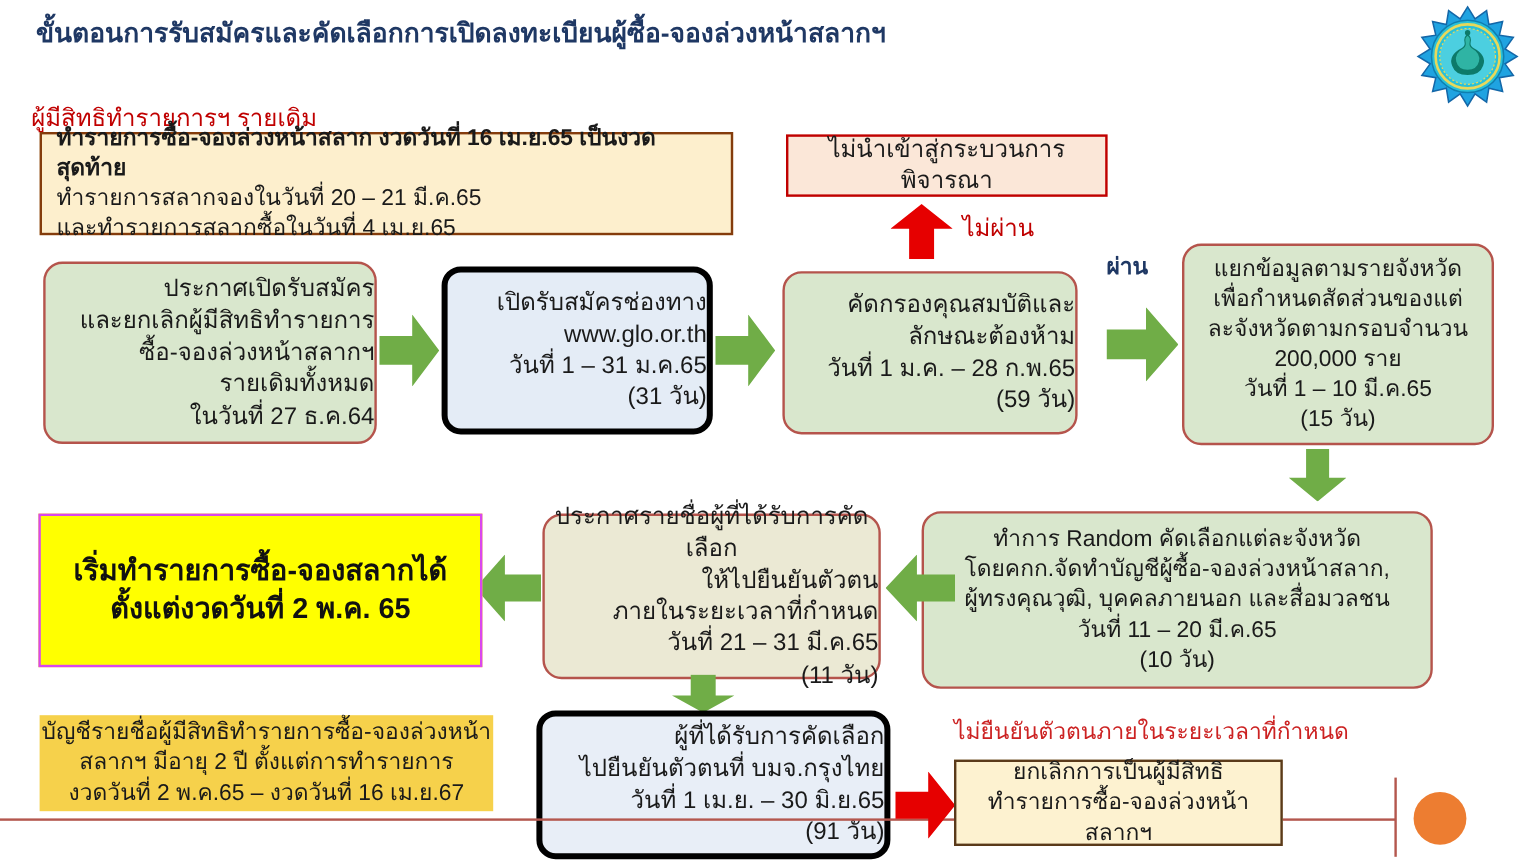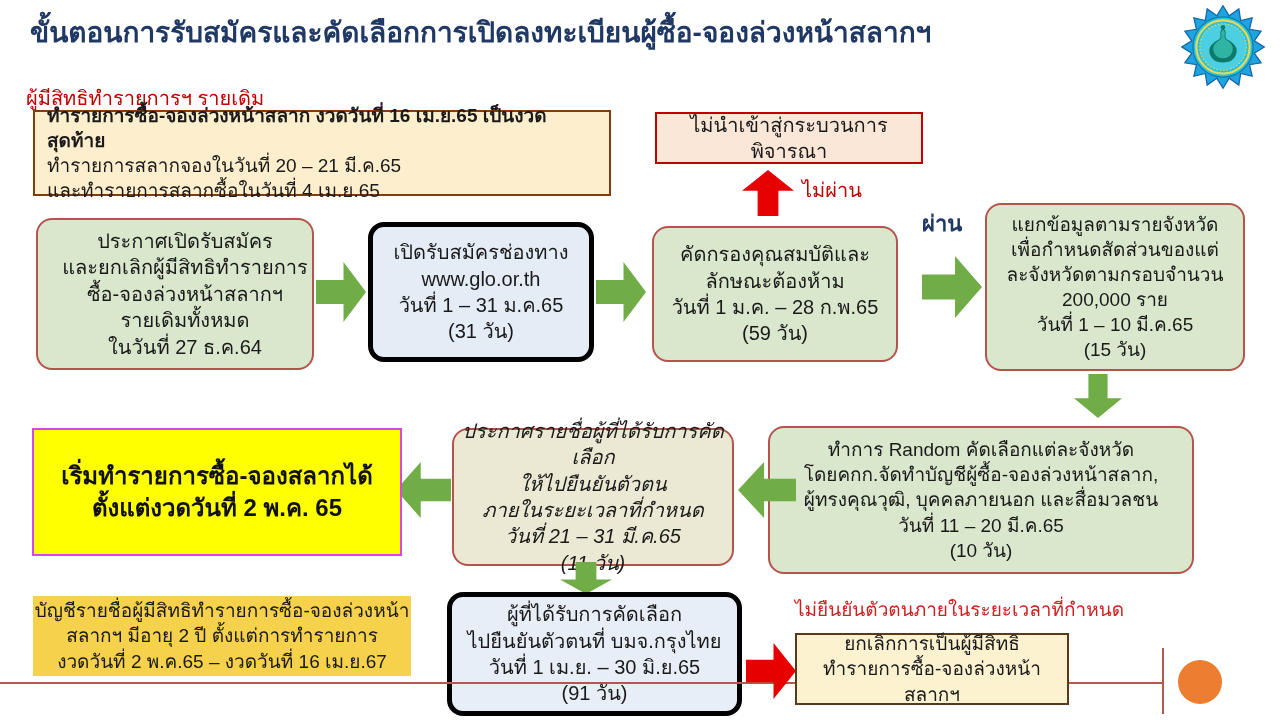--- a/index.html
+++ b/index.html
@@ -5,31 +5,31 @@
   html,body{margin:0;padding:0;background:#ffffff;}
   #canvas{position:relative;width:1280px;height:720px;background:#ffffff;overflow:hidden;
           font-family:"Liberation Sans",sans-serif;color:#1a1a1a;}
   .abs{position:absolute;}
   .box{box-sizing:border-box;display:flex;flex-direction:column;justify-content:center;
        align-items:center;text-align:center;}
   .ln{display:block;}
   .rounded{border-radius:16px;}
   .green-box{background:#d9e7cd;border:2px solid #b5544c;}
   .blue-box{background:#e4ecf6;border:5px solid #000000;}
-  .cream-box{background:#ebe9d4;border:2px solid #b5544c;font-style:italic;}
+  .cream-box{background:#ebe9d4;border:2px solid #b5544c;}
   .tan-box{background:#fdefcd;border:2px solid #843c0c;}
   .pink-box{background:#fbe7d8;border:2px solid #c00000;}
   .yellow-box{background:#ffff00;border:2px solid #d946ef;}
   .gold-box{background:#f6d14b;}
   .cancel-box{background:#fdf2d0;border:2px solid #5a3a1a;}
   .fs19{font-size:19px;line-height:1.32;}
-  .fs20{font-size:20px;line-height:1.32;}
-  .title{font-size:28px;font-weight:700;color:#1f3864;white-space:nowrap;}
+  .fs20{font-size:20px;line-height:1.32;align-items:flex-end;}
+  .title{font-size:22px;font-weight:700;color:#1f3864;white-space:nowrap;}
   .red-label{color:#c00000;font-weight:400;font-size:20px;}
-  .blue-label{color:#1f3864;font-weight:700;font-size:22px;}
+  .blue-label{color:#1f3864;font-weight:700;font-size:19px;}
   .arrow{display:block;}
   .a-green{background:#70ad47;}
   .a-red{background:#e60000;}
   .a-right{clip-path:polygon(0 30%,55% 30%,55% 0,100% 50%,55% 100%,55% 70%,0 70%);}
   .a-left{clip-path:polygon(100% 30%,45% 30%,45% 0,0 50%,45% 100%,45% 70%,100% 70%);}
   .a-down{clip-path:polygon(30% 0,70% 0,70% 55%,100% 55%,50% 100%,0 55%,30% 55%);}
   .a-up{clip-path:polygon(50% 0,100% 45%,70% 45%,70% 100%,30% 100%,30% 45%,0 45%);}
   .hline{border-top:2px solid #b4574e;}
   .vline{border-left:2px solid #b4574e;}
   .dot{background:#ed7d31;border-radius:50%;}

